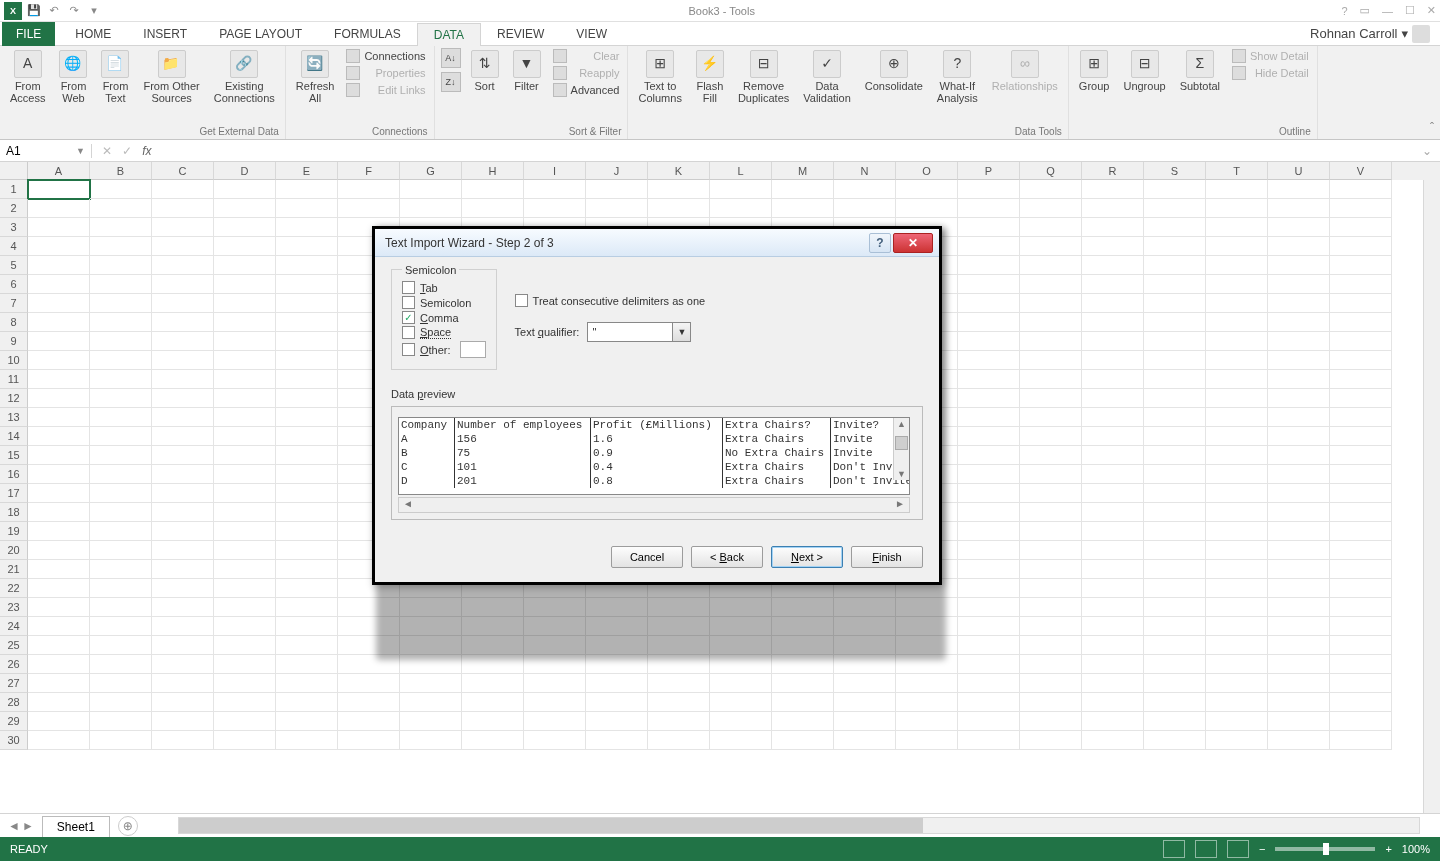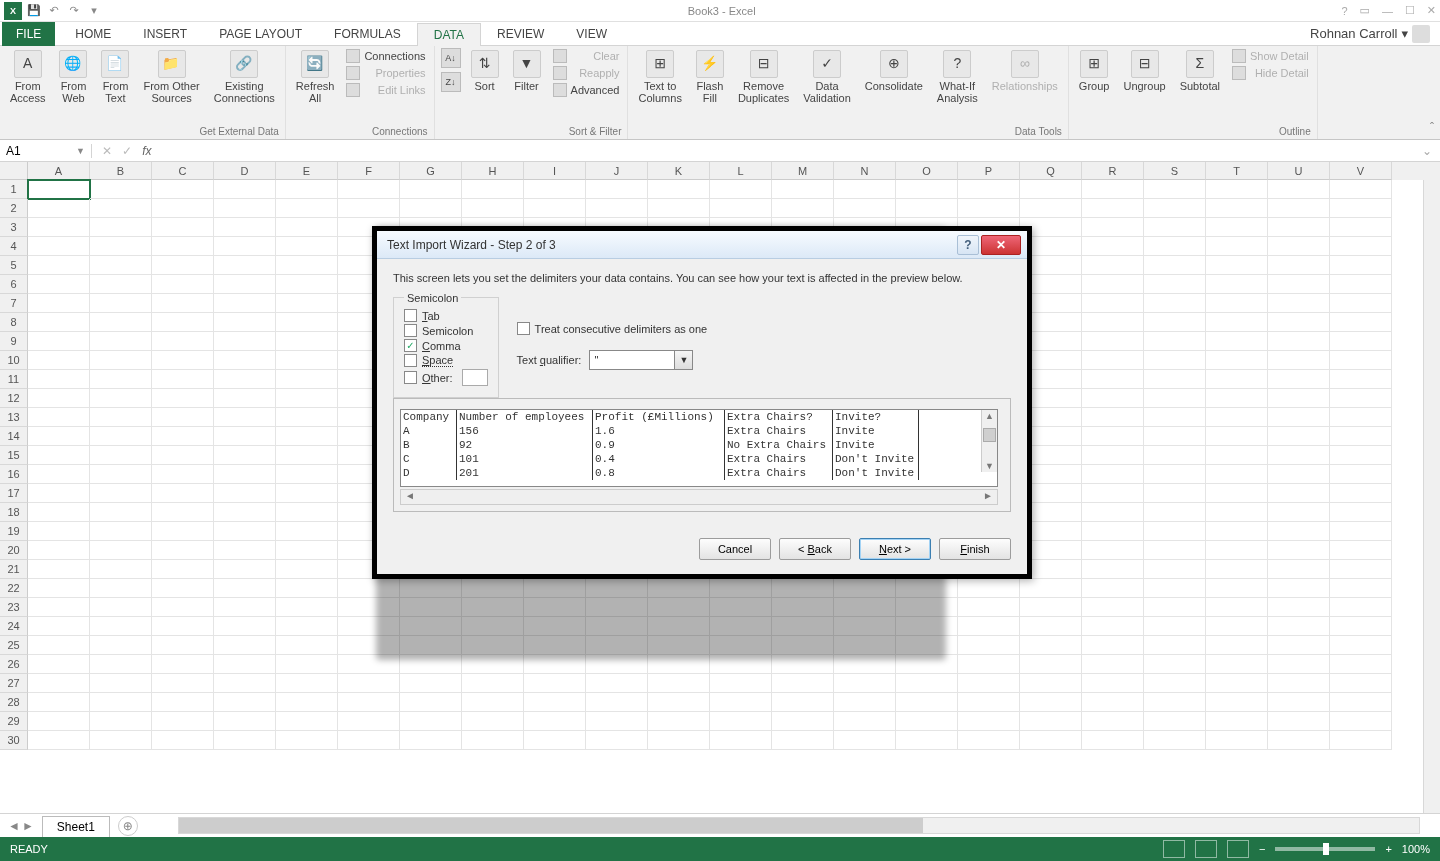--- a/index.html
+++ b/index.html
@@ -63,21 +63,21 @@
 
 
 .status-bar { position: absolute; bottom: 0; left: 0; right: 0; height: 24px; background: #217346; color: #fff; display: flex; align-items: center; font-size: 11px; padding: 0 10px; }
 .status-right { margin-left: auto; display: flex; align-items: center; gap: 10px; }
 .view-btn { width: 22px; height: 18px; border: 1px solid rgba(255,255,255,0.5); }
 .zoom-slider { width: 100px; height: 4px; background: rgba(255,255,255,0.5); position: relative; }
 .zoom-slider .knob { position: absolute; left: 48px; top: -4px; width: 6px; height: 12px; background: #fff; }
 
 
 .dialog-shadow { position: absolute; left: 376px; top: 228px; width: 570px; height: 432px; background: rgba(0,0,0,0.3); filter: blur(3px); border-radius: 4px; }
-.dialog { position: absolute; left: 372px; top: 226px; width: 660px; background: #fff; border: 5px solid #000000; font-size: 11px; color: #333; box-shadow: 2px 2px 8px rgba(0,0,0,0.3); }
+.dialog { position: absolute; left: 372px; top: 226px; width: 570px; background: #fff; border: 3px solid #000000; font-size: 11px; color: #333; box-shadow: 2px 2px 8px rgba(0,0,0,0.3); }
 .dlg-title { height: 28px; background: linear-gradient(#f7fbff,#dce9f7); display: flex; align-items: center; padding: 0 6px 0 10px; font-size: 12px; border-bottom: 1px solid #b8cde2; }
 .dlg-title .sp { flex: 1; }
 .dlg-help { width: 22px; height: 20px; background: linear-gradient(#f0f5fb,#d7e5f4); border: 1px solid #a9bfd6; text-align: center; line-height: 18px; font-weight: bold; color: #44607d; margin-right: 2px; border-radius: 2px; }
 .dlg-close { width: 40px; height: 20px; background: linear-gradient(#e67,#c33); border: 1px solid #a22; color: #fff; text-align: center; line-height: 18px; font-weight: bold; border-radius: 2px; }
 .dlg-body { padding: 12px 16px; background: #f0f0f0; }
 .dlg-desc { margin-bottom: 12px; color: #333; line-height: 1.3; }
 .fieldset-box { border: 1px solid #d0d0d0; padding: 8px 10px 10px 10px; display: inline-block; vertical-align: top; }
 .fieldset-label { position: relative; top: -14px; background: #f0f0f0; padding: 0 3px; color: #333; display: inline-block; }
 .fs-content { margin-top: -10px; }
 .chk-row { display: flex; align-items: center; gap: 5px; padding: 1px 0; }
@@ -103,21 +103,21 @@
 <body>
 
 <div class="titlebar">
   <div class="titlebar-left">
     <span class="excel-logo">X</span>
     <span class="qat-icon">💾</span>
     <span class="qat-icon">↶</span>
     <span class="qat-icon">↷</span>
     <span class="qat-icon">▾</span>
   </div>
-  <div class="titlebar-center">Book3 - Excel</div>
+  <div class="titlebar-center">Book3 - Tools</div>
   <div class="titlebar-right">
     <span>?</span>
     <span>▭</span>
     <span>—</span>
     <span>☐</span>
     <span>✕</span>
   </div>
 </div>
 
 <div class="ribbon-tabs">
@@ -1113,21 +1113,20 @@
 
 <div class="dialog-shadow"></div>
 <div class="dialog">
   <div class="dlg-title">
     <span>Text Import Wizard - Step 2 of 3</span>
     <span class="sp"></span>
     <span class="dlg-help">?</span>
     <span class="dlg-close">✕</span>
   </div>
   <div class="dlg-body">
-    <div class="dlg-desc">This screen lets you set the delimiters your data contains.  You can see how your text is affected in the preview below.</div>
     <div style="display:flex;align-items:flex-start">
       <div class="fieldset-box">
         <span class="fieldset-label">Semicolon</span>
         <div class="fs-content">
           <div class="chk-row">
               <span class="chk"></span>
               <span><span style="text-decoration:underline">T</span>ab</span>
             </div>
           <div class="chk-row">
               <span class="chk"></span>
@@ -1156,35 +1155,36 @@
         <div class="qual-row">
           <span>Text <span style="text-decoration:underline">q</span>ualifier:</span>
           <div class="qual-select">
             <span>"</span>
             <span class="qual-dd">▼</span>
           </div>
         </div>
       </div>
     </div>
 
+    <div class="preview-label">Data <span style="text-decoration:underline">p</span>review</div>
     <div style="border:1px solid #bbb;padding:10px 12px 24px 6px;background:#f0f0f0;position:relative">
       <div class="preview-box">
         <div class="preview-grid" id="pvgrid">
             <div class="pv-cell">Company</div>
             <div class="pv-cell">Number of employees</div>
             <div class="pv-cell">Profit (£Millions)</div>
             <div class="pv-cell">Extra Chairs?</div>
             <div class="pv-cell">Invite?</div>
             <div class="pv-cell">A</div>
             <div class="pv-cell">156</div>
             <div class="pv-cell">1.6</div>
             <div class="pv-cell">Extra Chairs</div>
             <div class="pv-cell">Invite</div>
             <div class="pv-cell">B</div>
-            <div class="pv-cell">92</div>
+            <div class="pv-cell">75</div>
             <div class="pv-cell">0.9</div>
             <div class="pv-cell">No Extra Chairs</div>
             <div class="pv-cell">Invite</div>
             <div class="pv-cell">C</div>
             <div class="pv-cell">101</div>
             <div class="pv-cell">0.4</div>
             <div class="pv-cell">Extra Chairs</div>
             <div class="pv-cell">Don't Invite</div>
             <div class="pv-cell">D</div>
             <div class="pv-cell">201</div>

